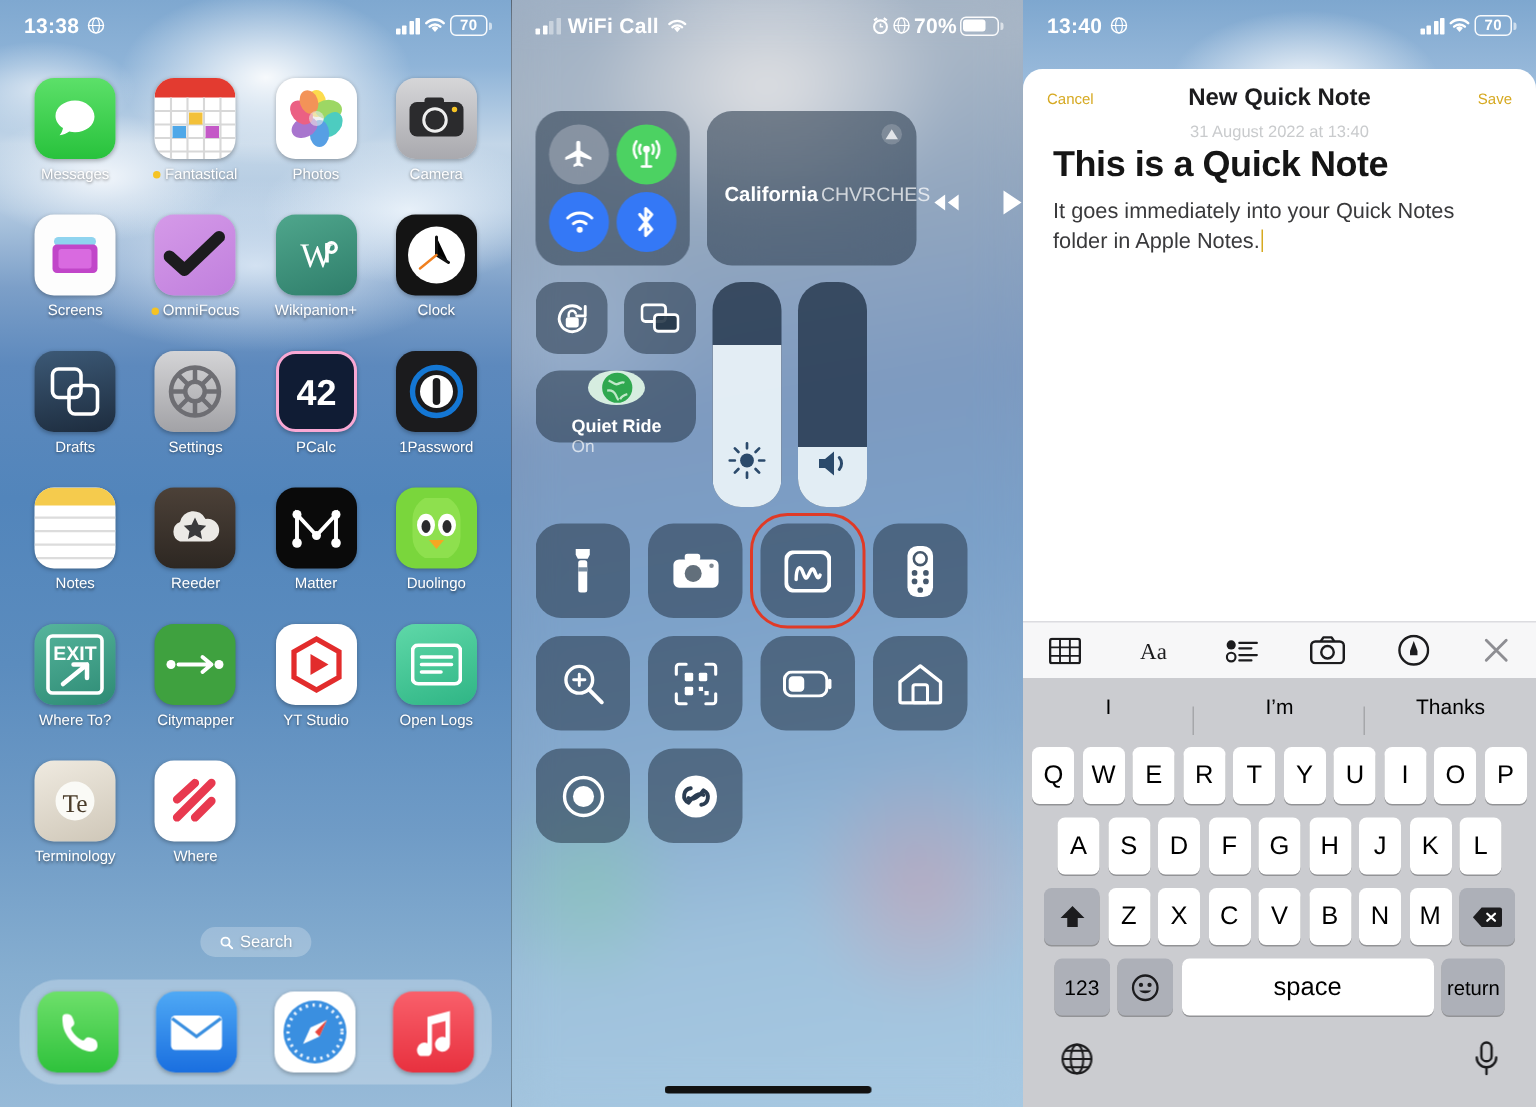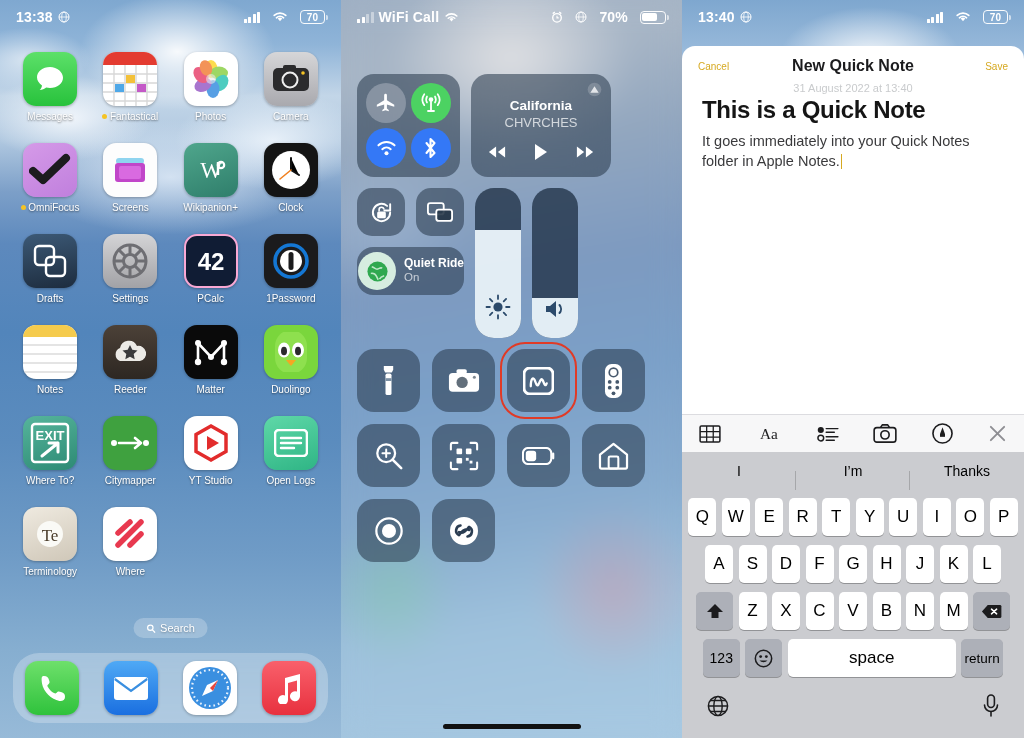--- a/index.html
+++ b/index.html
@@ -16,21 +16,21 @@
   .p3 { width: 342px; }
 
   
   .statusbar {
     position: absolute; top: 0; left: 0; right: 0; height: 34px;
     display: flex; align-items: center; justify-content: space-between;
     padding: 0 16px; color: #fff; font-size: 14px; font-weight: 600;
     z-index: 30; letter-spacing: .2px;
   }
   .sb-left { display: flex; align-items: center; gap: 5px; }
-  .sb-right { display: flex; align-items: center; gap: 12px; }
+  .sb-right { display: flex; align-items: center; gap: 2px; }
   .globe-ico { width: 12px; height: 12px; }
   .bars { display: flex; align-items: flex-end; gap: 1.5px; height: 11px; }
   .bars i { width: 3px; background: #fff; border-radius: .5px; display: block; }
   .bars i:nth-child(1){height:4px;} .bars i:nth-child(2){height:6px;}
   .bars i:nth-child(3){height:8.5px;} .bars i:nth-child(4){height:11px;}
   .bars.dim i:nth-child(3), .bars.dim i:nth-child(4) { background: rgba(255,255,255,.42); }
   .batt {
     border: 1.3px solid rgba(255,255,255,.95); border-radius: 4px;
     min-width: 25px; height: 14px; display: flex; align-items: center;
     justify-content: center; font-size: 10px; font-weight: 700; color:#fff;
@@ -116,32 +116,32 @@
   .tile-conn { width: 103px; height: 103px; padding: 9px; display:grid;
     grid-template-columns: 1fr 1fr; gap: 4px; place-items:center; }
   .circ { width: 40px; height: 40px; border-radius:50%; display:flex;
     align-items:center; justify-content:center; }
   .c-off { background: rgba(160,170,182,.62); }
   .c-green { background:#4cd262; }
   .c-blue { background:#3478f6; }
 
   .tile-media {
     width: 140px; height: 103px; position:relative;
-    display:flex; flex-direction:column; align-items:center;
-    justify-content:center; gap:2px; padding-top:8px;
+    display:flex; flex-direction:row; align-items:center;
+    justify-content:flex-start; gap:2px; padding-top:8px;padding-left:12px;
   }
   .media-title { color:#fff; font-size:13.5px; font-weight:700; }
   .media-artist { color:rgba(255,255,255,.72); font-size:13px; }
   .media-ctrls { display:flex; gap:28px; align-items:center; margin-top:11px; }
   .airplay { position:absolute; top:8px; right:9px; opacity:.82; }
 
   .smalltile { width: 48px; height: 48px; border-radius:15px;
     background: rgba(38,55,72,.55); display:flex; align-items:center; justify-content:center; }
   .midtile { width:107px; height:48px; border-radius:16px; background: rgba(38,55,72,.55);
-    display:flex; align-items:center; gap:8px; padding-left:1px; }
+    display:flex; align-items:center; gap:8px; padding-left:1px;flex-direction:column; }
   .qr-circ { width:38px; height:38px; border-radius:50%; background:rgba(225,248,232,.93);
     display:flex; align-items:center; justify-content:center; }
   .qr-txt { display:flex; flex-direction:column; line-height:1.15; }
   .qr-t1 { color:#fff; font-size:12px; font-weight:600; }
   .qr-t2 { color:rgba(255,255,255,.68); font-size:11.5px; }
 
   .slider { width:46px; height:150px; border-radius:19px; background: rgba(24,40,60,.72);
     position:relative; overflow:hidden; display:flex; align-items:flex-end; justify-content:center; }
   .slider .fill { position:absolute; left:0; right:0; bottom:0; background: rgba(240,250,255,.93); }
   .slider .gly { position:relative; z-index:2; margin-bottom:18px; }
@@ -285,40 +285,40 @@
             <circle cx="18" cy="16" r="7.5" fill="none" stroke="#eee" stroke-width="2"></circle>
             <circle cx="31" cy="9" r="1.8" fill="#f5c324"></circle>
           </svg>
         </div>
         <div class="app-label">
             <span>Camera</span>
           </div>
       </div>
 
       <div class="app">
-        <div class="ico" style="background:linear-gradient(150deg,#d59ae8,#c07fdd)">
-          <svg width="42" height="34" viewBox="0 0 42 34">
-              <path d="M4 18 L14 27 L37 5" stroke="#1c1c1e" stroke-width="8" fill="none" stroke-linecap="round" stroke-linejoin="round"></path>
-            </svg>
-        </div>
-        <div class="app-label">
-            <i class="badge-dot"></i>
-            <span>OmniFocus</span>
-          </div>
-      </div>
-      <div class="app">
         <div class="ico" style="background:#fdfdfd">
           <svg width="42" height="36" viewBox="0 0 42 36">
             <rect x="7" y="6" width="28" height="6" rx="3" fill="#8fd4ef"></rect>
             <rect x="6" y="11" width="30" height="19" rx="3" fill="#c146c9"></rect>
             <rect x="10" y="14" width="22" height="13" rx="2" fill="#d96ae0"></rect>
           </svg>
         </div>
         <div class="app-label">
             <span>Screens</span>
+          </div>
+      </div>
+      <div class="app">
+        <div class="ico" style="background:linear-gradient(150deg,#d59ae8,#c07fdd)">
+          <svg width="42" height="34" viewBox="0 0 42 34">
+              <path d="M4 18 L14 27 L37 5" stroke="#1c1c1e" stroke-width="8" fill="none" stroke-linecap="round" stroke-linejoin="round"></path>
+            </svg>
+        </div>
+        <div class="app-label">
+            <i class="badge-dot"></i>
+            <span>OmniFocus</span>
           </div>
       </div>
       <div class="app">
         <div class="ico" style="background:linear-gradient(160deg,#4fa68c,#2f7e6b)">
           <svg width="40" height="26" viewBox="0 0 40 26">
               <text x="20" y="21" font-family="Liberation Serif, serif" font-size="23" fill="#fff" text-anchor="middle">W</text>
               <path d="M27 5 v13" stroke="#fff" stroke-width="2.4" fill="none"></path>
               <circle cx="30" cy="8" r="3.2" fill="none" stroke="#fff" stroke-width="2.2"></circle>
             </svg>
         </div>

